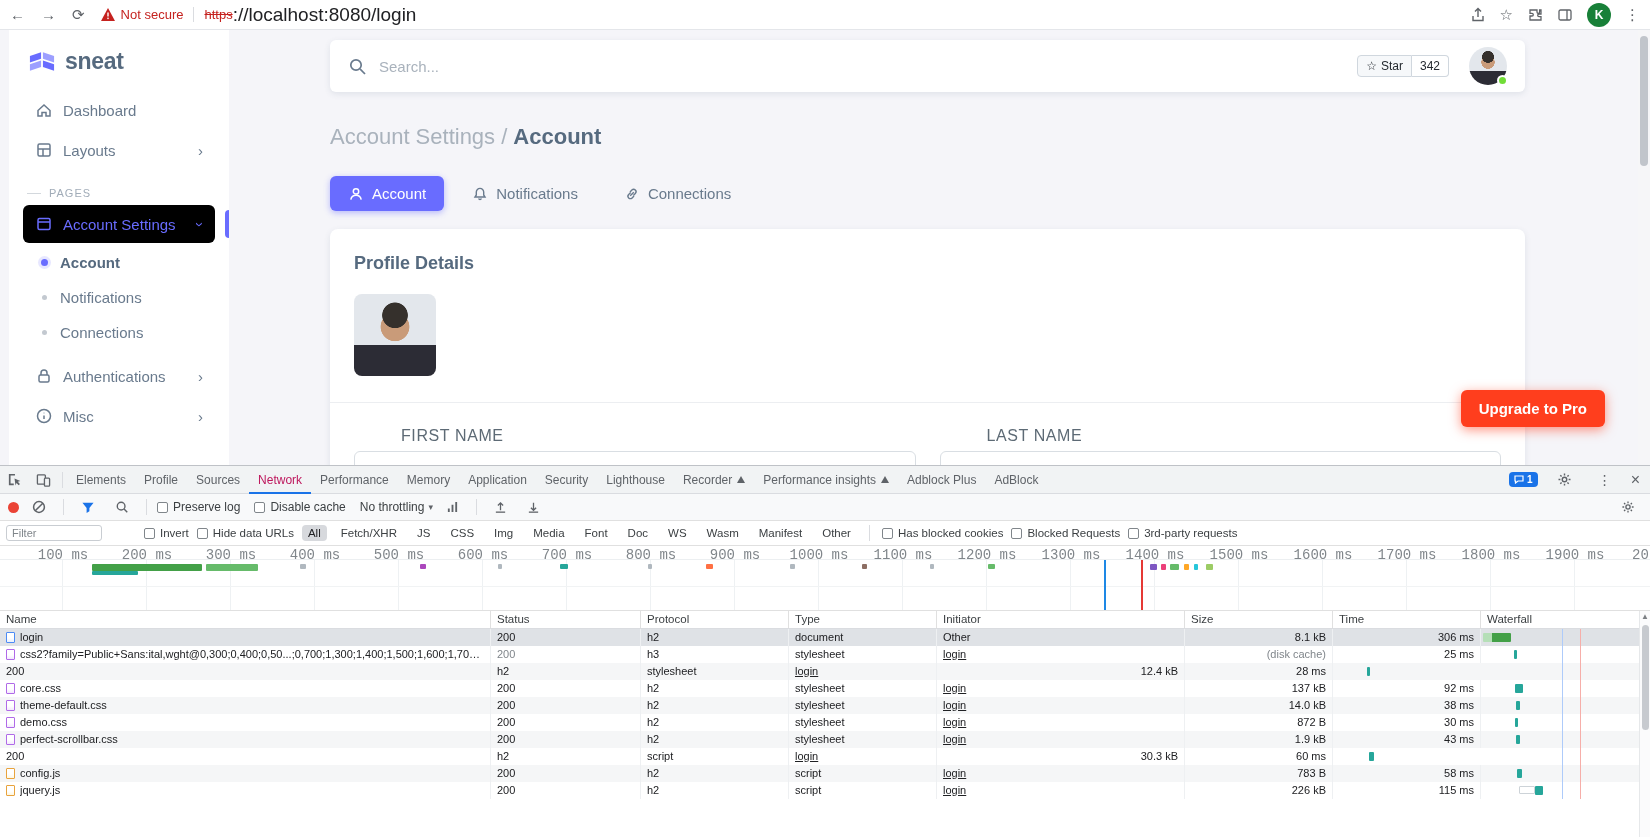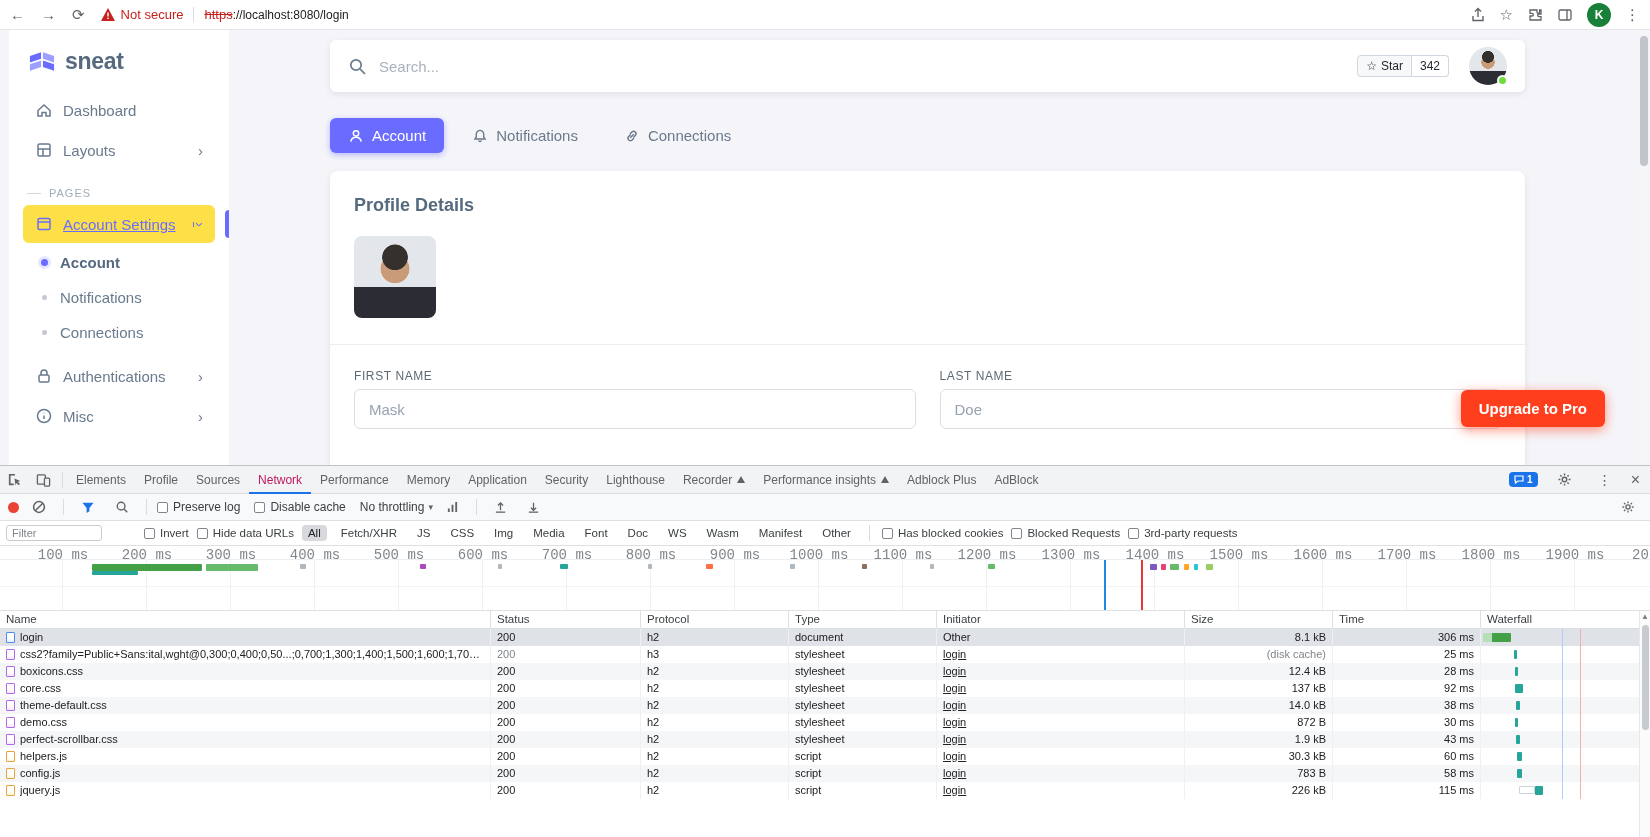--- a/index.html
+++ b/index.html
@@ -7,35 +7,35 @@
   .screen { position:relative; width:1650px; height:837px; overflow:hidden; background:#fff; }
 
   
   .browser { position:absolute; top:0; left:0; right:0; height:30px; background:#fff; border-bottom:1px solid #e4e6ea; display:flex; align-items:center; padding:0 10px; }
   .bnav { font-size:15px; color:#5f6368; margin-right:16px; cursor:pointer; }
   .urlzone { display:flex; align-items:center; flex:1; min-width:0; }
   .warn-svg { margin-right:6px; }
   .notsec { color:#c5221f; font-size:13px; }
   .vsep { width:1px; height:15px; background:#dadce0; margin:0 10px; }
   .https { color:#c5221f; font-size:13px; text-decoration:line-through; }
-  .url { color:#202124; font-size:12px; }
+  .url { color:#202124; font-size:19px; }
   .bright { display:flex; align-items:center; gap:14px; margin-left:auto; }
   .bicon { color:#5f6368; font-size:15px; display:flex; align-items:center; cursor:pointer; }
   .bavatar { width:24px; height:24px; border-radius:50%; background:#188038; color:#fff; font-size:12px; font-weight:700; display:flex; align-items:center; justify-content:center; }
 
   
   .app { position:absolute; top:30px; left:0; right:0; height:435px; background:#f5f5f9; overflow:hidden; }
 
   
   .sidebar { position:absolute; left:9px; top:0; bottom:0; width:220px; background:#fff; z-index:2; }
   .logo { display:flex; align-items:center; gap:10px; padding:18px 20px 14px 20px; cursor:pointer; }
   .logo-text { font-size:23px; font-weight:700; color:#566a7f; letter-spacing:-.3px; }
   .mitem { position:relative; display:flex; align-items:center; gap:10px; height:38px; margin:2px 14px; padding:0 12px; border-radius:6px; color:#697a8d; font-size:15px; cursor:pointer; }
   .mitem svg { flex:none; }
-  .mitem.active { background:#fde047; color:#696cff;text-decoration:underline; }
+  .mitem.active { background:#000000; color:#696cff; }
   .mitem.active::after { content:""; position:absolute; right:-14px; top:5px; bottom:5px; width:4px; background:#696cff; border-radius:4px 0 0 4px; }
   .chev { margin-left:auto; font-size:15px; color:inherit; }
   .mitem.active .chev { transform:rotate(90deg); }
   .mhead { display:flex; align-items:center; gap:8px; margin:18px 0 6px 18px; color:#a1acb8; font-size:11px; letter-spacing:1px; }
   .mhead .dash { width:14px; height:1px; background:#d3d8dd; }
   .sub { display:flex; align-items:center; height:34px; margin:1px 14px; padding:0 12px; border-radius:6px; color:#697a8d; font-size:15px; cursor:pointer; }
   .sub .dot { width:5px; height:5px; border-radius:50%; background:#c3c9d0; margin:0 13px 0 7px; flex:none; }
   .sub.active { color:#566a7f; font-weight:600; }
   .sub.active .dot { width:7px; height:7px; background:#696cff; box-shadow:0 0 0 3px rgba(105,108,255,.16); margin:0 12px 0 6px; }
 
@@ -66,21 +66,21 @@
   .card { margin-top:18px; background:#fff; border-radius:8px; box-shadow:0 2px 6px rgba(67,89,113,.12); padding:24px; height:400px; }
   .card-title { font-size:18px; font-weight:600; color:#566a7f; }
   .photo-row { display:flex; gap:24px; margin-top:20px; align-items:flex-start; }
   .pphoto { width:82px; height:82px; border-radius:8px; flex:none; }
   .photo-actions .btn-row { display:flex; gap:16px; }
   .btn-primary { background:#696cff; color:#fff; border:none; border-radius:6px; padding:9px 20px; font-size:15px; font-weight:500; cursor:pointer; box-shadow:0 2px 4px rgba(105,108,255,.4); font-family:inherit; }
   .btn-outline { background:#fff; color:#8592a3; border:1px solid #8592a3; border-radius:6px; padding:8px 22px; font-size:15px; cursor:pointer; font-family:inherit; }
   .hint { margin-top:18px; color:#a5afbb; font-size:14.5px; }
   .card hr { border:none; border-top:1px solid #eceef1; margin:26px -24px 0 -24px; }
   .form { display:grid; grid-template-columns:1fr 1fr; gap:24px; margin-top:24px; }
-  .flabel { font-size:12px; letter-spacing:.6px; color:#5d6a75; }
+  .flabel { font-size:16px; letter-spacing:.6px; color:#5d6a75;margin-left:47px; }
   .finput { margin-top:6px; width:100%; height:40px; border:1px solid #d9dee3; border-radius:6px; padding:0 14px; font-size:15px; color:#97a2b1; outline:none; background:#fff; font-family:inherit; }
 
   .upgrade { position:absolute; top:390px; right:45px; z-index:50; background:#ff3e1d; color:#fff; border:none; border-radius:6px; padding:10px 18px; font-size:15px; font-weight:600; cursor:pointer; box-shadow:0 3px 12px rgba(255,62,29,.55); font-family:inherit; }
 
   .page-scroll { position:absolute; right:0; top:0; bottom:0; width:12px; background:#f6f6f8; }
   .page-scroll .thumb { position:absolute; top:6px; right:2px; width:8px; height:130px; background:#c1c5cb; border-radius:4px; cursor:grab; }
 
   
   .devtools { position:absolute; top:465px; left:0; right:0; bottom:0; background:#fff; border-top:1px solid #bfc2c7; font-size:12px; color:#3c4043; }
   .dt-tabbar { height:28px; background:#f1f3f4; border-bottom:1px solid #dadce0; display:flex; align-items:center; }
@@ -280,20 +280,23 @@
               <span>Star</span>
             </span>
             <span class="gh-right">342</span>
           </div>
           <div class="avatar portrait">
             <span class="status-dot"></span>
           </div>
         </div>
       </div>
 
+      <div class="crumb">
+        <span class="crumb-light">Account Settings /</span><span class="crumb-cur">Account</span>
+      </div>
 
       <div class="ptabs">
         <div class="ptab active">
           <svg width="16" height="16" viewBox="0 0 16 16" fill="none" stroke="#fff" stroke-width="1.5">
               <circle cx="8" cy="5.4" r="2.7"></circle>
               <path d="M2.8 13.6a5.3 5.3 0 0 1 10.4 0"></path>
             </svg>
           <span>Account</span>
         </div>
         <div class="ptab">
@@ -599,24 +602,20 @@
         <div class="c">stylesheet</div>
         <div class="c lnk">login</div>
         <div class="c r dim">(disk cache)</div>
         <div class="c r">25 ms</div>
         <div class="c wf">
             <i class="wbar" style="left:33px;width:3px"></i>
           </div>
       </div>
 
       <div class="nrow alt dt-grid">
-        <div class="c name">
-            <span class="fico css"></span>
-            <span class="ntext">boxicons.css</span>
-          </div>
         <div class="c">200</div>
         <div class="c">h2</div>
         <div class="c">stylesheet</div>
         <div class="c lnk">login</div>
         <div class="c r">12.4 kB</div>
         <div class="c r">28 ms</div>
         <div class="c wf">
             <i class="wbar" style="left:34px;width:3px"></i>
           </div>
       </div>
@@ -679,24 +678,20 @@
         <div class="c">stylesheet</div>
         <div class="c lnk">login</div>
         <div class="c r">1.9 kB</div>
         <div class="c r">43 ms</div>
         <div class="c wf">
             <i class="wbar" style="left:35px;width:4px"></i>
           </div>
       </div>
 
       <div class="nrow dt-grid">
-        <div class="c name">
-            <span class="fico js"></span>
-            <span class="ntext">helpers.js</span>
-          </div>
         <div class="c">200</div>
         <div class="c">h2</div>
         <div class="c">script</div>
         <div class="c lnk">login</div>
         <div class="c r">30.3 kB</div>
         <div class="c r">60 ms</div>
         <div class="c wf">
             <i class="wbar" style="left:36px;width:5px"></i>
           </div>
       </div>

